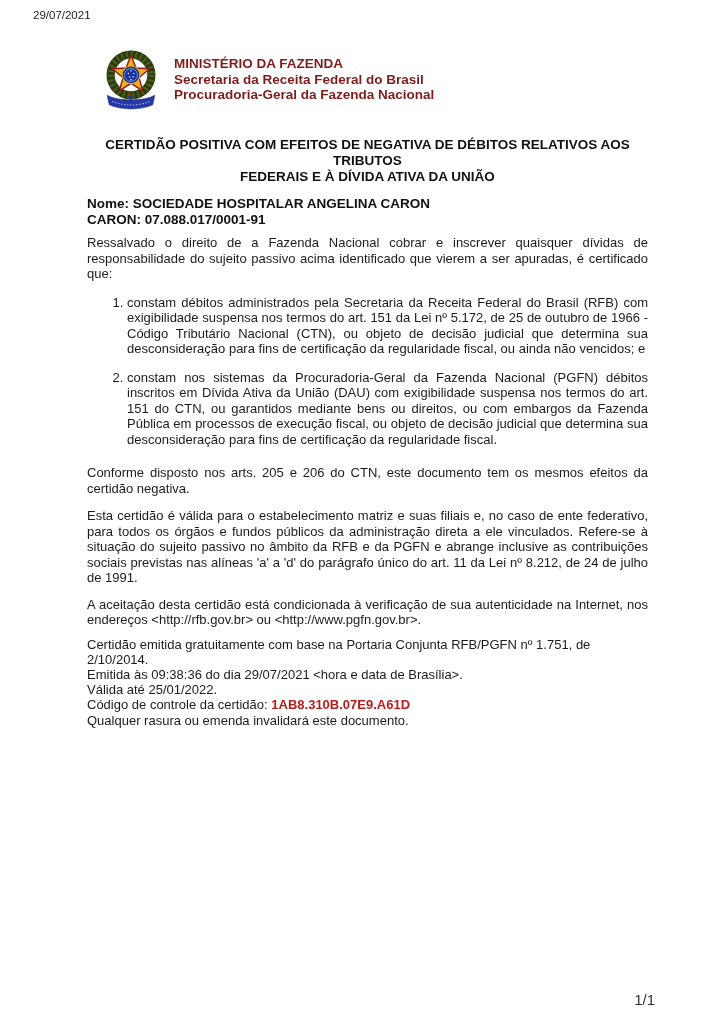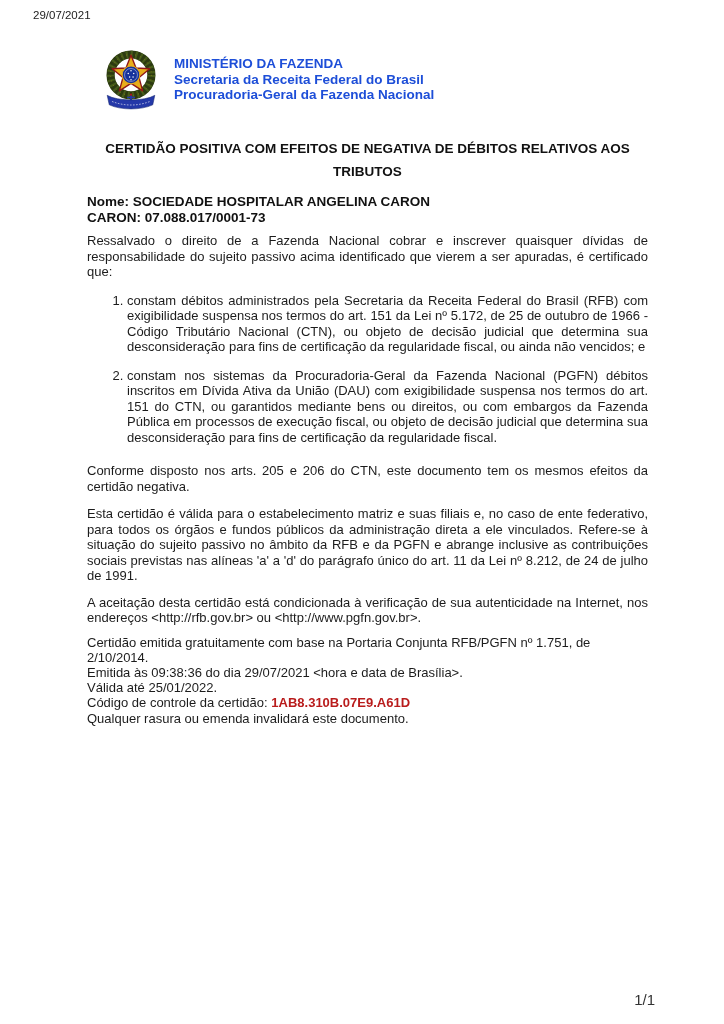--- a/index.html
+++ b/index.html
@@ -27,35 +27,35 @@
     display: flex;
     align-items: flex-start;
   }
   .logo { width: 68px; height: 68px; flex: 0 0 auto; }
   .org-block {
     margin-left: 9px;
     margin-top: 11px;
     font-weight: bold;
     font-size: 13.5px;
     line-height: 15.5px;
-    color: #1d4ed8;
+    color: #7f1d1d;
     white-space: nowrap;
   }
   .content {
     position: absolute;
     left: 87px;
     top: 113px;
     width: 561px;
   }
   .doc-title {
     margin: 24px 0 0 0;
     text-align: center;
     font-weight: bold;
     font-size: 13.5px;
-    line-height: 23px;
+    line-height: 16px;
     color: #111;
   }
   .subject {
     margin-top: 11px;
     margin-bottom: 8px;
     font-weight: bold;
     font-size: 13.5px;
     line-height: 15.5px;
     color: #111;
   }
@@ -134,27 +134,28 @@
       <div>MINISTÉRIO DA FAZENDA</div>
       <div>Secretaria da Receita Federal do Brasil</div>
       <div>Procuradoria-Geral da Fazenda Nacional</div>
     </div>
   </div>
 
   <div class="content body-text">
 
     <h1 class="doc-title">
       <div>CERTIDÃO POSITIVA COM EFEITOS DE NEGATIVA DE DÉBITOS RELATIVOS AOS TRIBUTOS</div>
+      <div>FEDERAIS E À DÍVIDA ATIVA DA UNIÃO</div>
     </h1>
 
     <div class="subject">
       <div><span>Nome:</span>
         <span>SOCIEDADE HOSPITALAR ANGELINA CARON</span></div>
       <div><span>CARON:</span>
-        <span>07.088.017/0001-73</span></div>
+        <span>07.088.017/0001-91</span></div>
     </div>
 
     <p class="para p-intro">Ressalvado o direito de a Fazenda Nacional cobrar e inscrever quaisquer dívidas de responsabilidade do sujeito passivo acima identificado que vierem a ser apuradas, é certificado que:</p>
 
     <ol class="debt-list">
       <li>constam débitos administrados pela Secretaria da Receita Federal do Brasil (RFB) com exigibilidade suspensa nos termos do art. 151 da Lei nº 5.172, de 25 de outubro de 1966 - Código Tributário Nacional (CTN), ou objeto de decisão judicial que determina sua desconsideração para fins de certificação da regularidade fiscal, ou ainda não vencidos; e</li>
       <li>constam nos sistemas da Procuradoria-Geral da Fazenda Nacional (PGFN) débitos inscritos em Dívida Ativa da União (DAU) com exigibilidade suspensa nos termos do art. 151 do CTN, ou garantidos mediante bens ou direitos, ou com embargos da Fazenda Pública em processos de execução fiscal, ou objeto de decisão judicial que determina sua desconsideração para fins de certificação da regularidade fiscal.</li>
     </ol>
 
     <p class="para p-conforme">Conforme disposto nos arts. 205 e 206 do CTN, este documento tem os mesmos efeitos da certidão negativa.</p>

